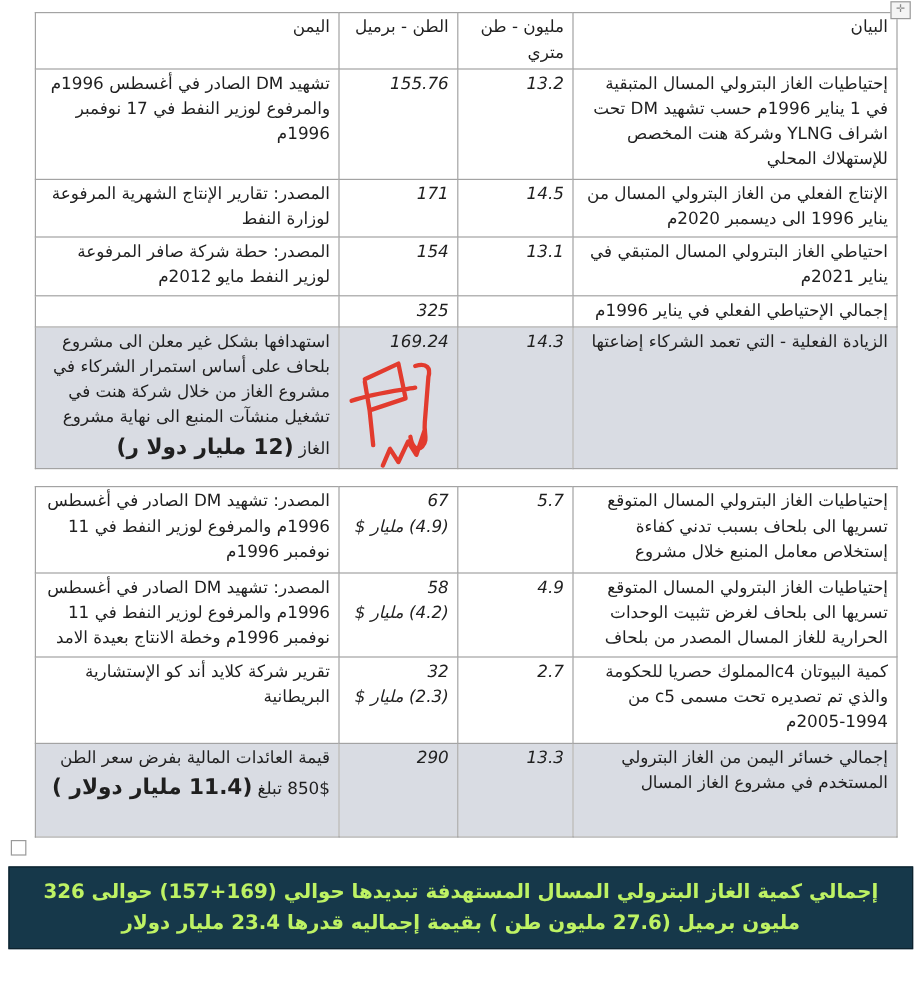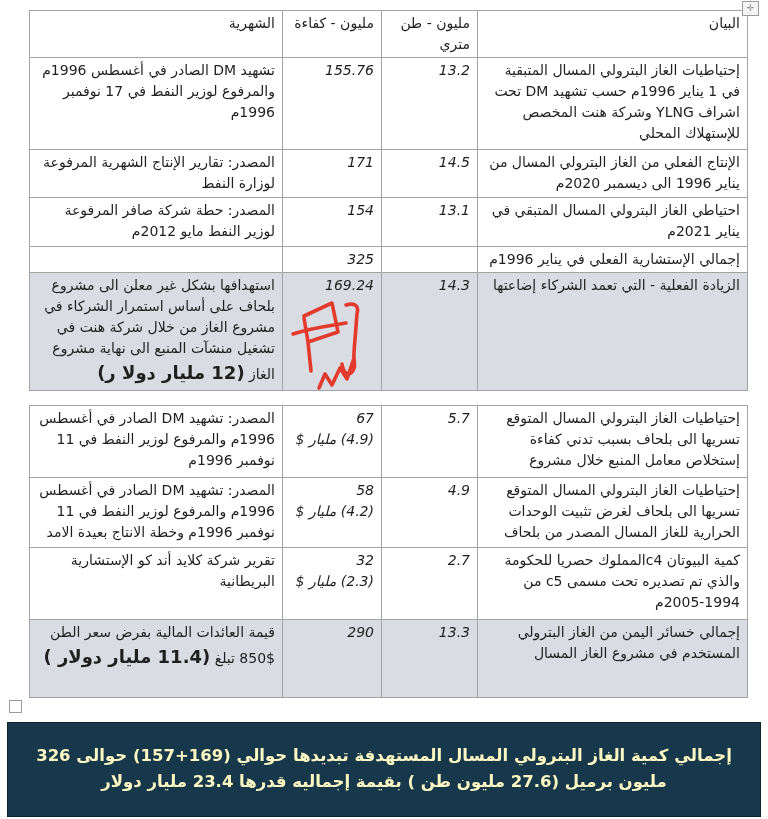--- a/index.html
+++ b/index.html
@@ -53,23 +53,23 @@
     position:absolute;top:700px;left:9px;width:11px;height:11px;
     border:1px solid #9a9a9a;background:#ffffff;
   }
 
   
   .scribble{position:absolute;left:284px;top:292px;width:100px;height:104px;}
 
   
   .footer{
     position:absolute;top:722px;right:7px;left:7px;
-    background:#16384a;color:#fef9c3;
+    background:#16384a;color:#bef264;
     font-weight:bold;font-size:16.5px;line-height:1.6;
-    text-align:center;padding:20px 12px;
+    text-align:center;padding:7px 12px;
     box-sizing:border-box;border:1px solid #0c222e;
   }
 </style>
 </head>
 <body>
 
 <div class="page">
 
   <div class="move-handle">✛</div>
 
@@ -77,22 +77,22 @@
     <colgroup>
       <col class="c-stmt">
         <col class="c-tons">
         <col class="c-barrels">
         <col class="c-source">
     </colgroup>
     <tbody>
         <tr style="height:46px;">
       <th class="hdr">البيان</th>
       <th class="hdr">مليون - طن متري</th>
-      <th class="hdr">مليون - كفاءة</th>
-      <th class="hdr">الشهرية</th>
+      <th class="hdr">الطن - برميل</th>
+      <th class="hdr">اليمن</th>
     </tr>
 
     <tr style="height:92px;">
       <td>إحتياطيات الغاز البترولي المسال المتبقية في 1 يناير 1996م حسب تشهيد DM تحت اشراف YLNG وشركة هنت المخصص للإستهلاك المحلي</td>
       <td class="c-num">13.2</td>
       <td class="c-num">155.76</td>
       <td class="c-src">تشهيد DM الصادر في أغسطس 1996م والمرفوع لوزير النفط في 17 نوفمبر 1996م</td>
     </tr>
 
     <tr style="height:48px;">
@@ -103,21 +103,21 @@
     </tr>
 
     <tr style="height:49px;">
       <td>احتياطي الغاز البترولي المسال المتبقي في يناير 2021م</td>
       <td class="c-num">13.1</td>
       <td class="c-num">154</td>
       <td class="c-src">المصدر: حطة شركة صافر المرفوعة لوزير النفط مايو 2012م</td>
     </tr>
 
     <tr style="height:26px;">
-      <td>إجمالي الإستشارية الفعلي في يناير 1996م</td>
+      <td>إجمالي الإحتياطي الفعلي في يناير 1996م</td>
       <td class="c-num"></td>
       <td class="c-num">325</td>
       <td class="c-src"></td>
     </tr>
 
     <tr class="shaded" style="height:118px;">
       <td>الزيادة الفعلية - التي تعمد الشركاء إضاعتها</td>
       <td class="c-num">14.3</td>
       <td class="c-num">169.24</td>
       <td class="c-src r-align">

